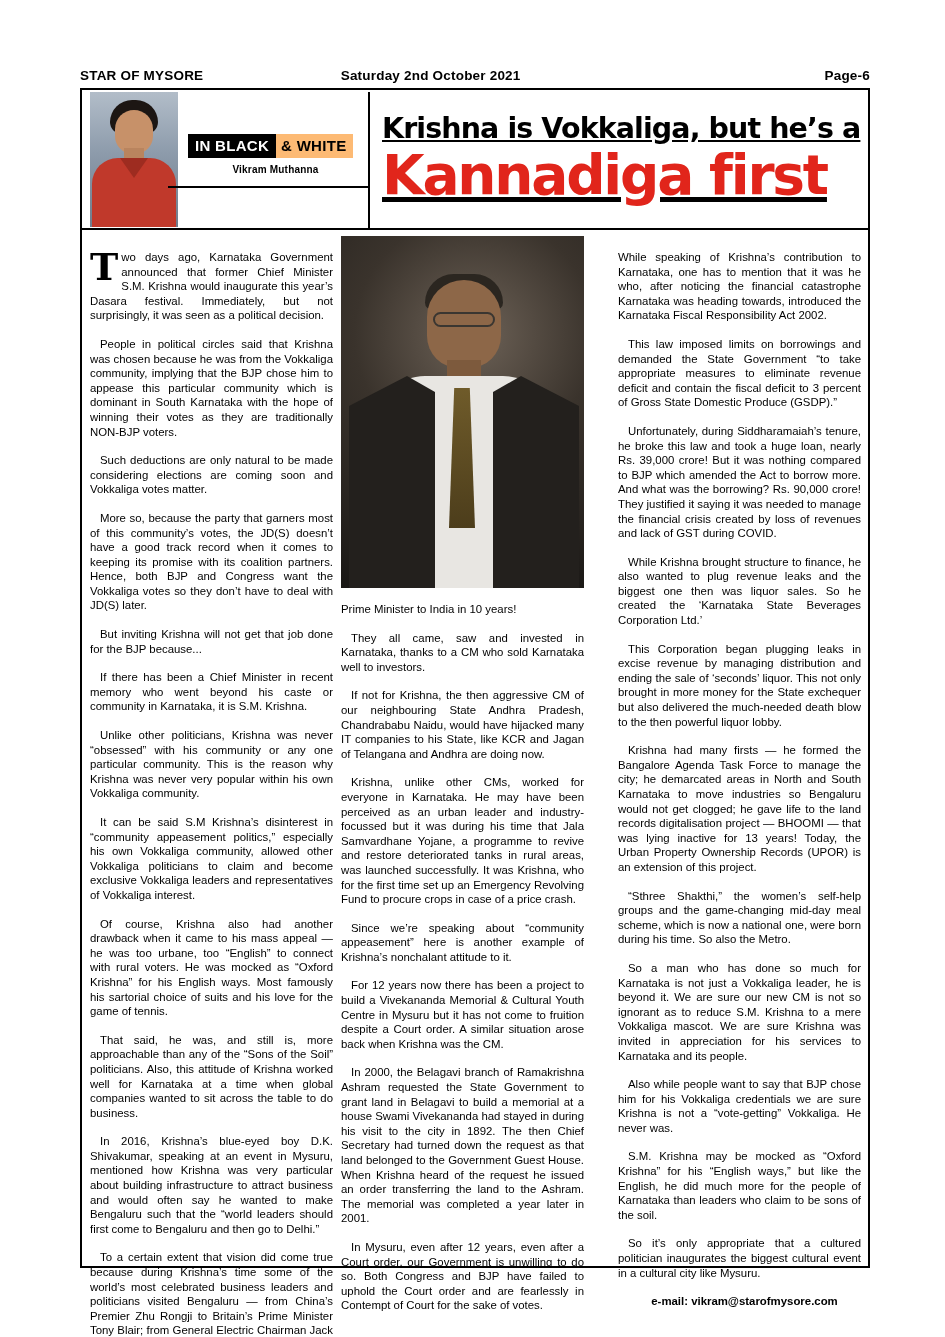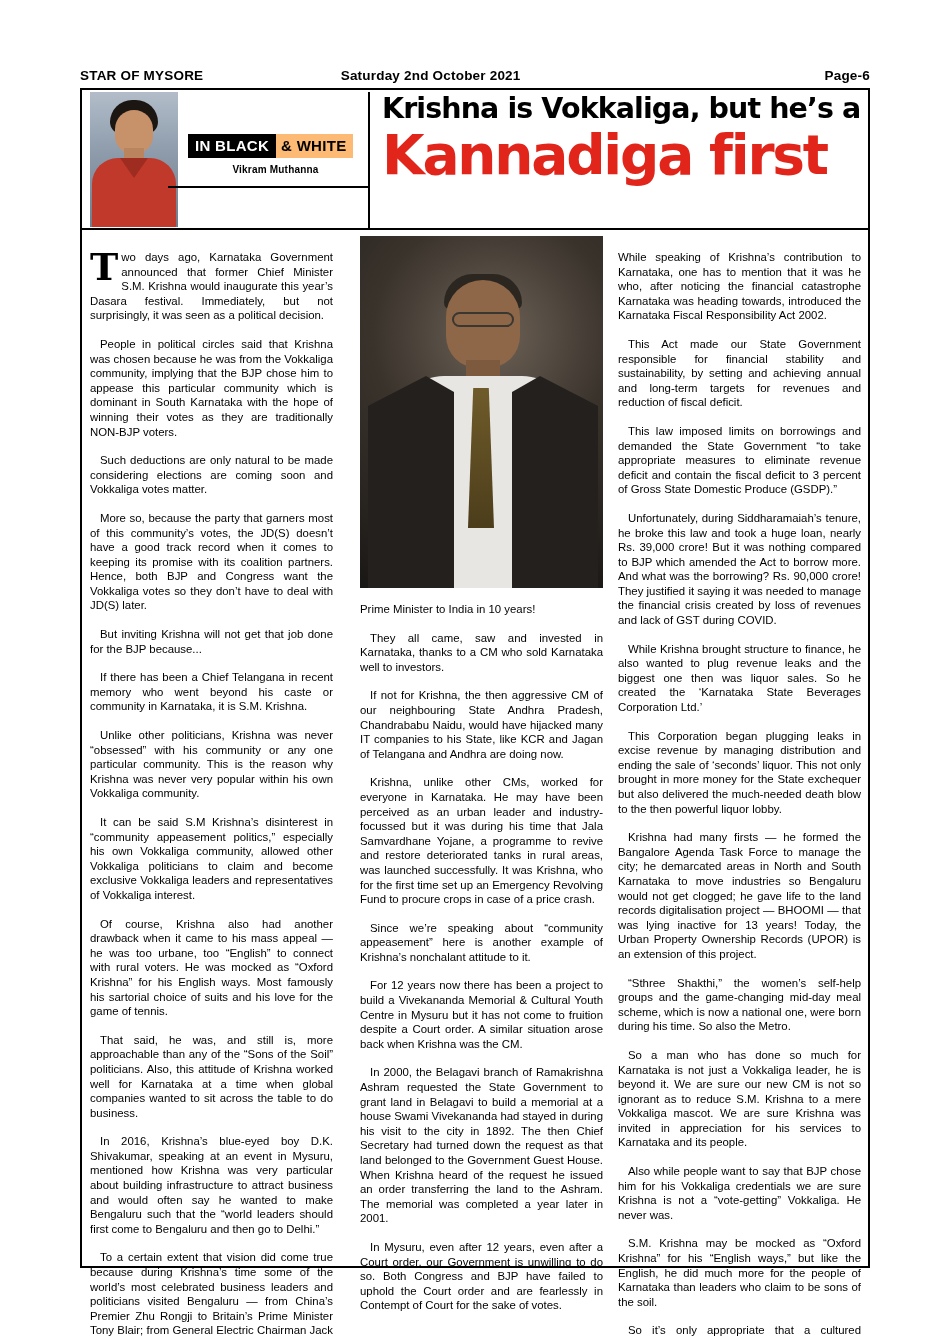--- a/index.html
+++ b/index.html
@@ -114,22 +114,23 @@
     width: 200px; height: 2px; background: #000;
   }
   .rule-vert {
     position: absolute;
     left: 286px; top: 2px;
     width: 2px; height: 136px; background: #000;
   }
 
   .headline {
     position: absolute;
-    left: 300px; top: 4px;
+    left: 300px; top: 24px;
     width: 478px;
+    text-decoration: underline;
   }
   .headline .line1 {
     font-family: "DejaVu Sans", sans-serif;
     font-weight: bold;
     font-size: 28.5px;
     letter-spacing: -0.9px;
     line-height: 30px;
     white-space: nowrap;
   }
   .headline .line2 {
@@ -154,21 +155,21 @@
     top: 236px;
     font-size: 11.4px;
     line-height: 14.6px;
     text-align: justify;
     text-justify: inter-word;
     hyphens: auto;
   }
   .col p { margin: 14px 0 0 0; text-indent: 10px; }
   .col p.noindent { text-indent: 0; }
   .col1 { left: 90px;  width: 243px; height: 1026px; }
-  .col2 { left: 360px; width: 243px; height: 1026px; }
+  .col2 { left: 341px; width: 243px; height: 1026px; }
   .col3 { left: 618px; width: 243px; height: 1026px; }
 
   .dropcap::first-letter {
     float: left;
     font-family: "DejaVu Serif", serif;
     font-weight: bold;
     font-size: 38px;
     line-height: 31px;
     padding: 1px 3px 0 0;
   }
@@ -285,21 +286,21 @@
   </div>
 
   <div class="header-rule"></div>
 
   <div class="col col1">
     <p class="dropcap noindent">Two days ago, Karnataka Government announced that former Chief Minister S.M. Krishna would inaugurate this year’s Dasara festival. Immediately, but not surprisingly, it was seen as a political decision.</p>
     <p>People in political circles said that Krishna was chosen because he was from the Vokkaliga community, implying that the BJP chose him to appease this particular community which is dominant in South Karnataka with the hope of winning their votes as they are traditionally NON-BJP voters.</p>
     <p>Such deductions are only natural to be made considering elections are coming soon and Vokkaliga votes matter.</p>
     <p>More so, because the party that garners most of this community’s votes, the JD(S) doesn’t have a good track record when it comes to keeping its promise with its coalition partners. Hence, both BJP and Congress want the Vokkaliga votes so they don’t have to deal with JD(S) later.</p>
     <p>But inviting Krishna will not get that job done for the BJP because...</p>
-    <p>If there has been a Chief Telangana in recent memory who went beyond his caste or community in Karnataka, it is S.M. Krishna.</p>
+    <p>If there has been a Chief Minister in recent memory who went beyond his caste or community in Karnataka, it is S.M. Krishna.</p>
     <p>Unlike other politicians, Krishna was never “obsessed” with his community or any one particular community. This is the reason why Krishna was never very popular within his own Vokkaliga community.</p>
     <p> It can be said S.M Krishna’s disinterest in “community appeasement politics,” especially his own Vokkaliga community, allowed other Vokkaliga politicians to claim and become exclusive Vokkaliga leaders and representatives of Vokkaliga interest.</p>
     <p>Of course, Krishna also had another drawback when it came to his mass appeal — he was too urbane, too “English” to connect with rural voters. He was mocked as “Oxford Krishna” for his English ways. Most famously his sartorial choice of suits and his love for the game of tennis.</p>
     <p>That said, he was, and still is, more approachable than any of the “Sons of the Soil” politicians. Also, this attitude of Krishna worked well for Karnataka at a time when global companies wanted to sit across the table to do business.</p>
     <p>In 2016, Krishna’s blue-eyed boy D.K. Shivakumar, speaking at an event in Mysuru, mentioned how Krishna was very particular about building infrastructure to attract business and would often say he wanted to make Bengaluru such that the “world leaders should first come to Bengaluru and then go to Delhi.”</p>
     <p>To a certain extent that vision did come true because during Krishna’s time some of the world’s most celebrated business leaders and politicians visited Bengaluru — from China’s Premier Zhu Rongji to Britain’s Prime Minister Tony Blair; from General Electric Chairman Jack Welch to Intel CEO Craig Barett; from media mogul Rupert Murdoch to the Prime Minister of Japan, Yoshiro Mori, a first visit by a Japanese</p>
   </div>
 
   <div class="col col2">
     <div class="photo">
@@ -318,21 +319,20 @@
     <p>If not for Krishna, the then aggressive CM of our neighbouring State Andhra Pradesh, Chandrababu Naidu, would have hijacked many IT companies to his State, like KCR and Jagan of Telangana and Andhra are doing now.</p>
     <p>Krishna, unlike other CMs, worked for everyone in Karnataka. He may have been perceived as an urban leader and industry-focussed but it was during his time that Jala Samvardhane Yojane, a programme to revive and restore deteriorated tanks in rural areas, was launched successfully. It was Krishna, who for the first time set up an Emergency Revolving Fund to procure crops in case of a price crash.</p>
     <p>Since we’re speaking about “community appeasement” here is another example of Krishna’s nonchalant attitude to it.</p>
     <p>For 12 years now there has been a project to build a Vivekananda Memorial &amp; Cultural Youth Centre in Mysuru but it has not come to fruition despite a Court order. A similar situation arose back when Krishna was the CM.</p>
     <p>In 2000, the Belagavi branch of Ramakrishna Ashram requested the State Government to grant land in Belagavi to build a memorial at a house Swami Vivekananda had stayed in during his visit to the city in 1892. The then Chief Secretary had turned down the request as that land belonged to the Government Guest House. When Krishna heard of the request he issued an order transferring the land to the Ashram. The memorial was completed a year later in 2001.</p>
     <p>In Mysuru, even after 12 years, even after a Court order, our Government is unwilling to do so. Both Congress and BJP have failed to uphold the Court order and are fearlessly in Contempt of Court for the sake of votes.</p>
   </div>
 
   <div class="col col3">
     <p class="noindent">While speaking of Krishna’s contribution to Karnataka, one has to mention that it was he who, after noticing the financial catastrophe Karnataka was heading towards, introduced the  Karnataka Fiscal Responsibility Act 2002.</p>
-    <p>This Act made our State Government responsible for financial stability and sustainability, by setting and achieving annual and long-term targets for revenues and reduction of fiscal deficit.</p>
     <p>This law imposed limits on borrowings and demanded the State Government “to take appropriate measures to eliminate revenue deficit and contain the fiscal deficit to 3 percent of Gross State Domestic Produce (GSDP).”</p>
     <p>Unfortunately, during Siddharamaiah’s tenure, he broke this law and took a huge loan, nearly Rs. 39,000 crore! But it was nothing compared to BJP which amended the Act to borrow more. And what was the borrowing? Rs. 90,000 crore! They justified it saying it was needed to manage the financial crisis created by loss of revenues and lack of GST during COVID.</p>
     <p>While Krishna brought structure to finance, he also wanted to plug revenue leaks and the biggest one then was liquor sales. So he created the ‘Karnataka State Beverages Corporation Ltd.’</p>
     <p>This Corporation began plugging leaks in excise revenue by managing distribution and ending the sale of ‘seconds’ liquor. This not only brought in more money for the State exchequer but also delivered the much-needed death blow to the then powerful liquor lobby.</p>
     <p>Krishna had many firsts — he formed the Bangalore Agenda Task Force to manage the city; he demarcated areas in North and South Karnataka to move industries so Bengaluru would not get clogged; he gave life to the land records digitalisation project — BHOOMI — that was lying inactive for 13 years! Today, the Urban Property Ownership Records (UPOR) is an extension of this project.</p>
     <p>“Sthree Shakthi,” the women’s self-help groups and the game-changing mid-day meal scheme, which is now a national one, were born during his time. So also the Metro.</p>
     <p>So a man who has done so much for Karnataka is not just a Vokkaliga leader, he is beyond it. We are sure our new CM is not so ignorant as to reduce S.M. Krishna to a mere Vokkaliga mascot. We are sure Krishna was invited in appreciation for his services to Karnataka and its people.</p>
     <p>Also while people want to say that BJP chose him for his Vokkaliga credentials we are sure Krishna is not a “vote-getting” Vokkaliga. He never was.</p>
     <p>S.M. Krishna may be mocked as “Oxford Krishna” for his “English ways,” but like the English, he did much more for the people of Karnataka than leaders who claim to be sons of the soil.</p>
     <p>So it’s only appropriate that a cultured politician inaugurates the biggest cultural event in a cultural city like Mysuru.</p>

